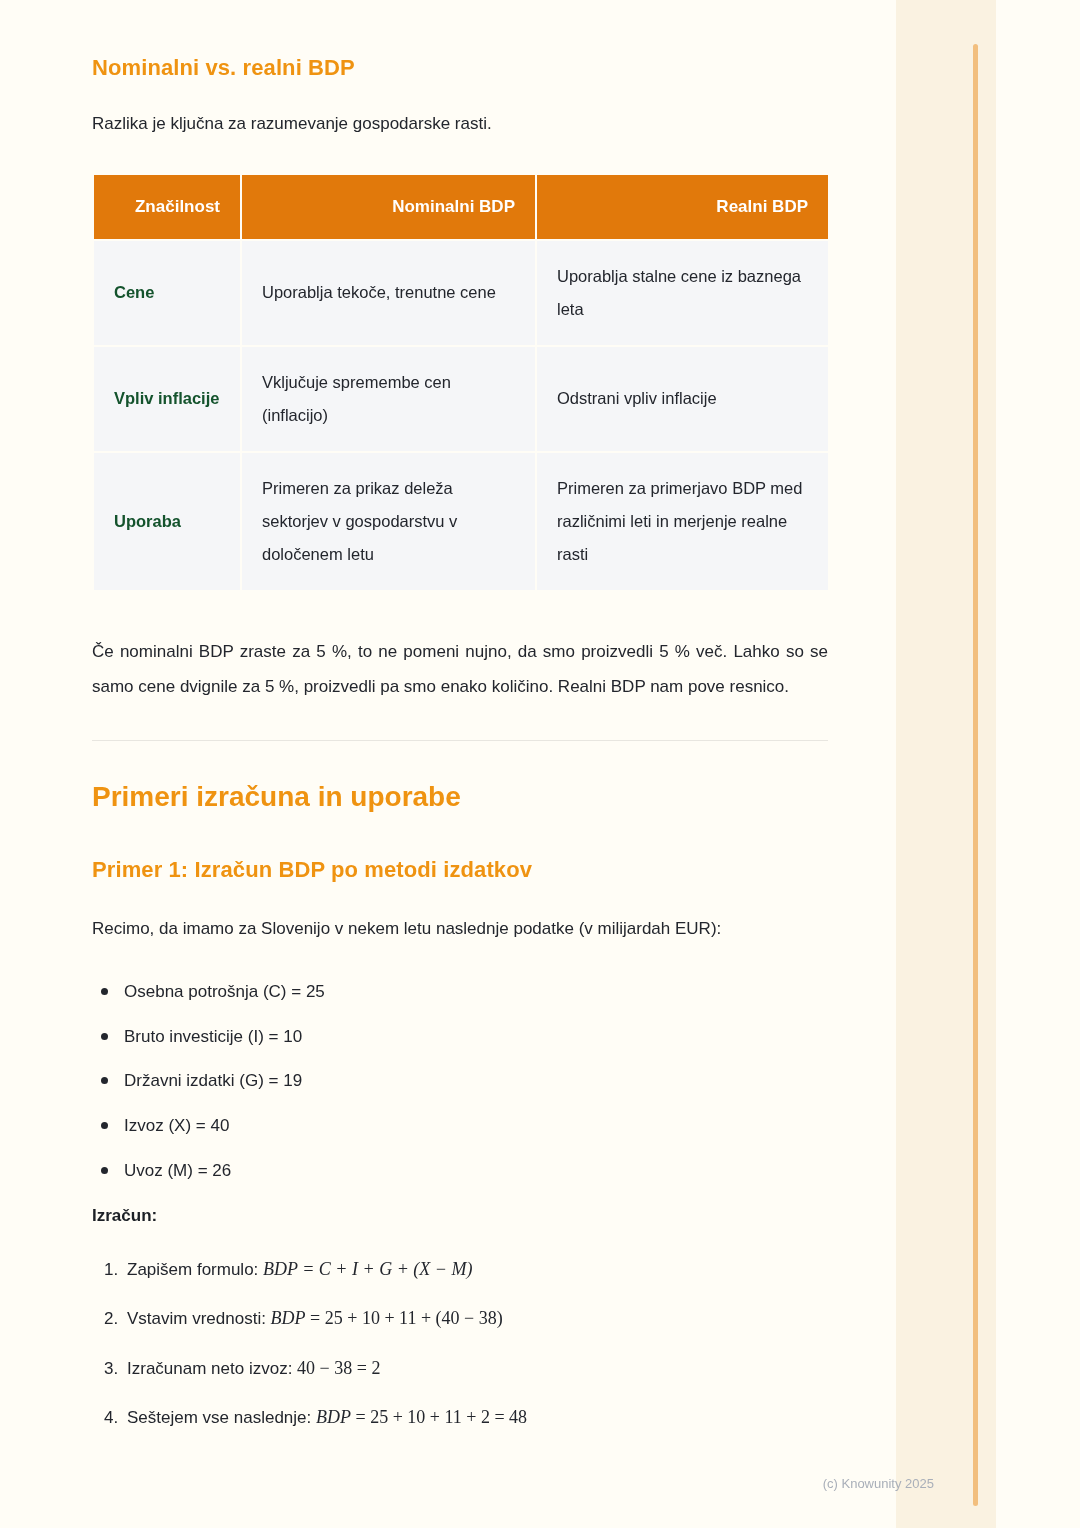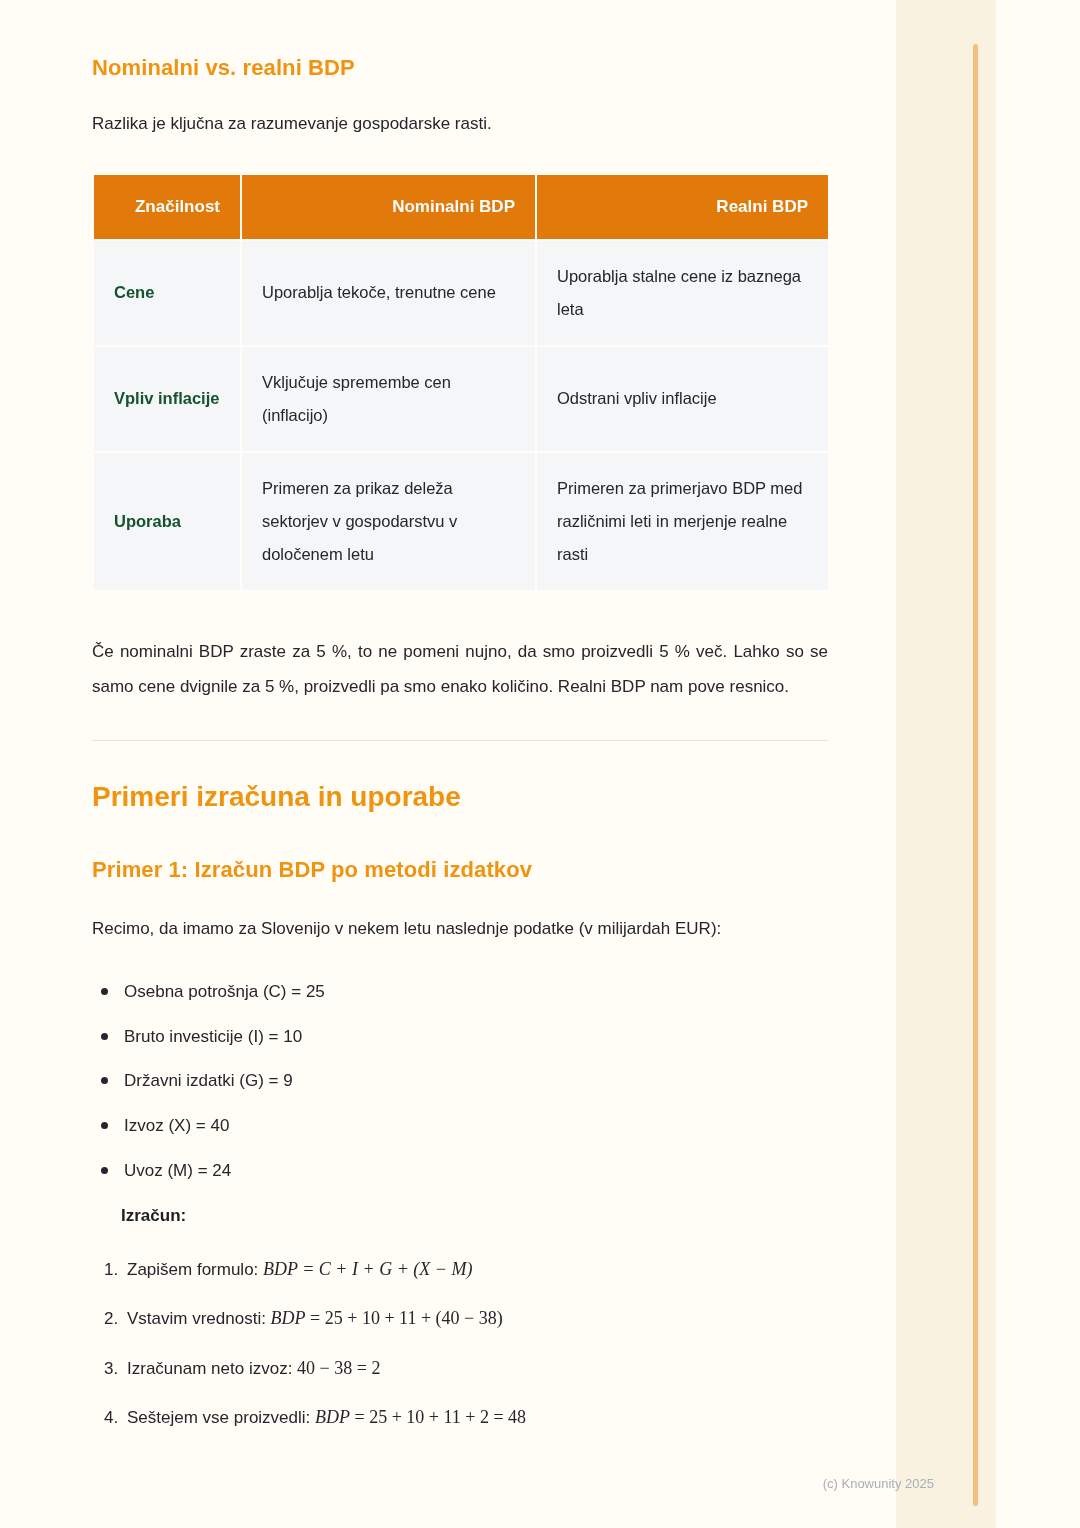--- a/index.html
+++ b/index.html
@@ -98,21 +98,20 @@
     left: 9px; top: 11px;
     width: 7px; height: 7px;
     border-radius: 50%;
     background: #23262D;
   }
   .calc-label {
     margin-top: 20px;
     font-size: 17px;
     font-weight: 700;
     color: #1C2026;
-    margin-left: 29px;
   }
   .steps { list-style: none; margin-top: 28px; padding-left: 12px; }
   .steps li {
     font-size: 17px;
     line-height: 1.75;
     margin-bottom: 18px;
   }
   .step-num { display: inline-block; min-width: 23px; }
   .math-it {
     font-family: "Liberation Serif", serif;
@@ -182,38 +181,38 @@
 
     <h2 class="h2">Primeri izračuna in uporabe</h2>
 
     <h3 class="h3 h3-sub">Primer 1: Izračun BDP po metodi izdatkov</h3>
 
     <p class="para justify">Recimo, da imamo za Slovenijo v nekem letu naslednje podatke (v milijardah EUR):</p>
 
     <ul class="bullets">
       <li><span class="dot"></span><span>Osebna potrošnja (C) = 25</span></li>
       <li><span class="dot"></span><span>Bruto investicije (I) = 10</span></li>
-      <li><span class="dot"></span><span>Državni izdatki (G) = 9</span></li>
+      <li><span class="dot"></span><span>Državni izdatki (G) = 19</span></li>
       <li><span class="dot"></span><span>Izvoz (X) = 40</span></li>
-      <li><span class="dot"></span><span>Uvoz (M) = 24</span></li>
+      <li><span class="dot"></span><span>Uvoz (M) = 26</span></li>
     </ul>
 
     <p class="calc-label">Izračun:</p>
 
     <ol class="steps">
       <li>
         <span class="step-num">1.</span><span>Zapišem formulo: </span><span class="math-it">BDP = C + I + G + (X − M)</span><span class="math-up"></span>
       </li>
       <li>
         <span class="step-num">2.</span><span>Vstavim vrednosti: </span><span class="math-it">BDP</span><span class="math-up"> = 25 + 10 + 11 + (40 − 38)</span>
       </li>
       <li>
         <span class="step-num">3.</span><span>Izračunam neto izvoz: </span><span class="math-it"></span><span class="math-up">40 − 38 = 2</span>
       </li>
       <li>
-        <span class="step-num">4.</span><span>Seštejem vse proizvedli: </span><span class="math-it">BDP</span><span class="math-up"> = 25 + 10 + 11 + 2 = 48</span>
+        <span class="step-num">4.</span><span>Seštejem vse naslednje: </span><span class="math-it">BDP</span><span class="math-up"> = 25 + 10 + 11 + 2 = 48</span>
       </li>
     </ol>
 
   </main>
 
   <div class="watermark">(c) Knowunity 2025</div>
 </div>
 
 </body></html>

